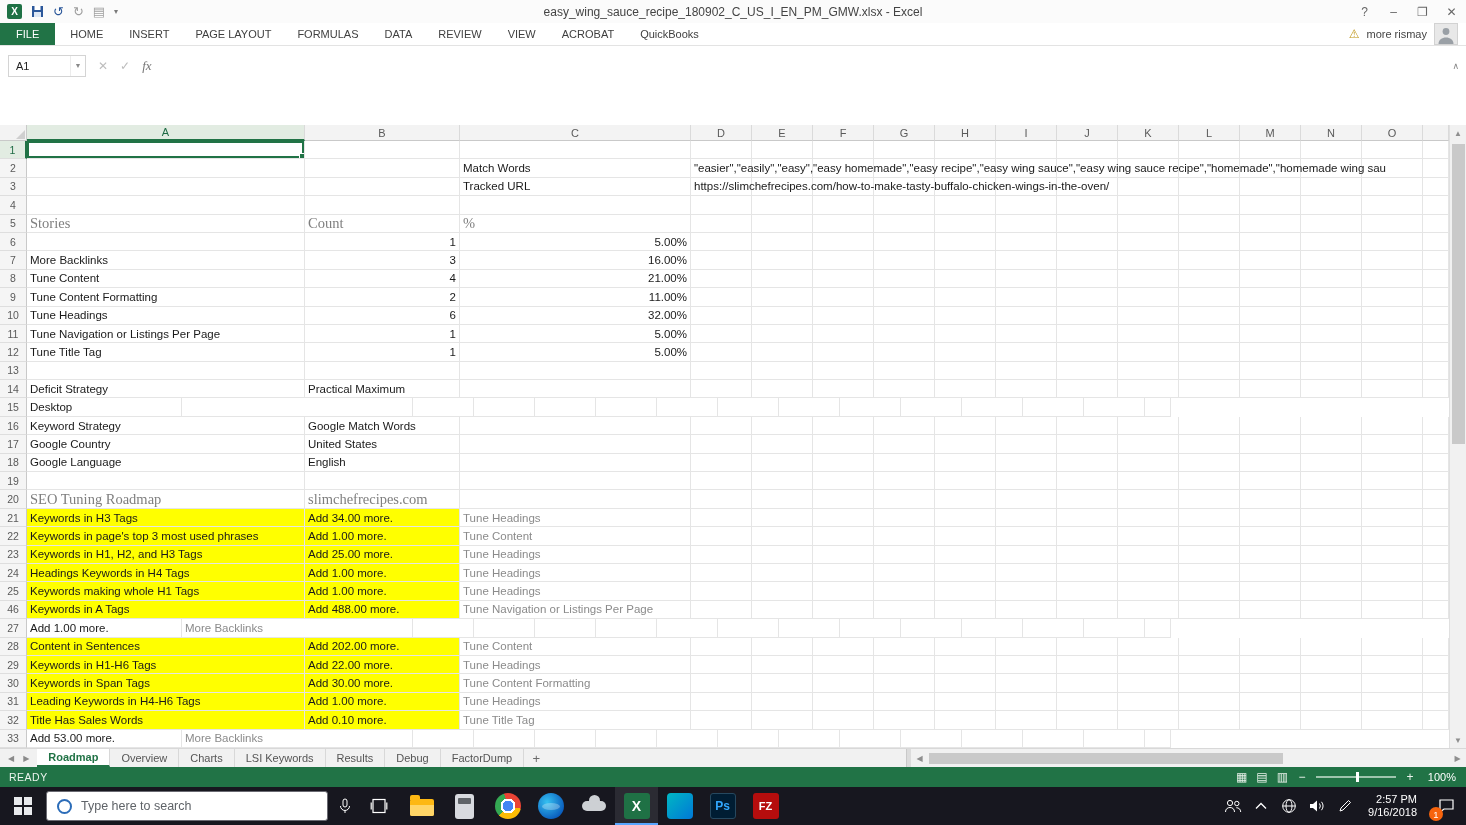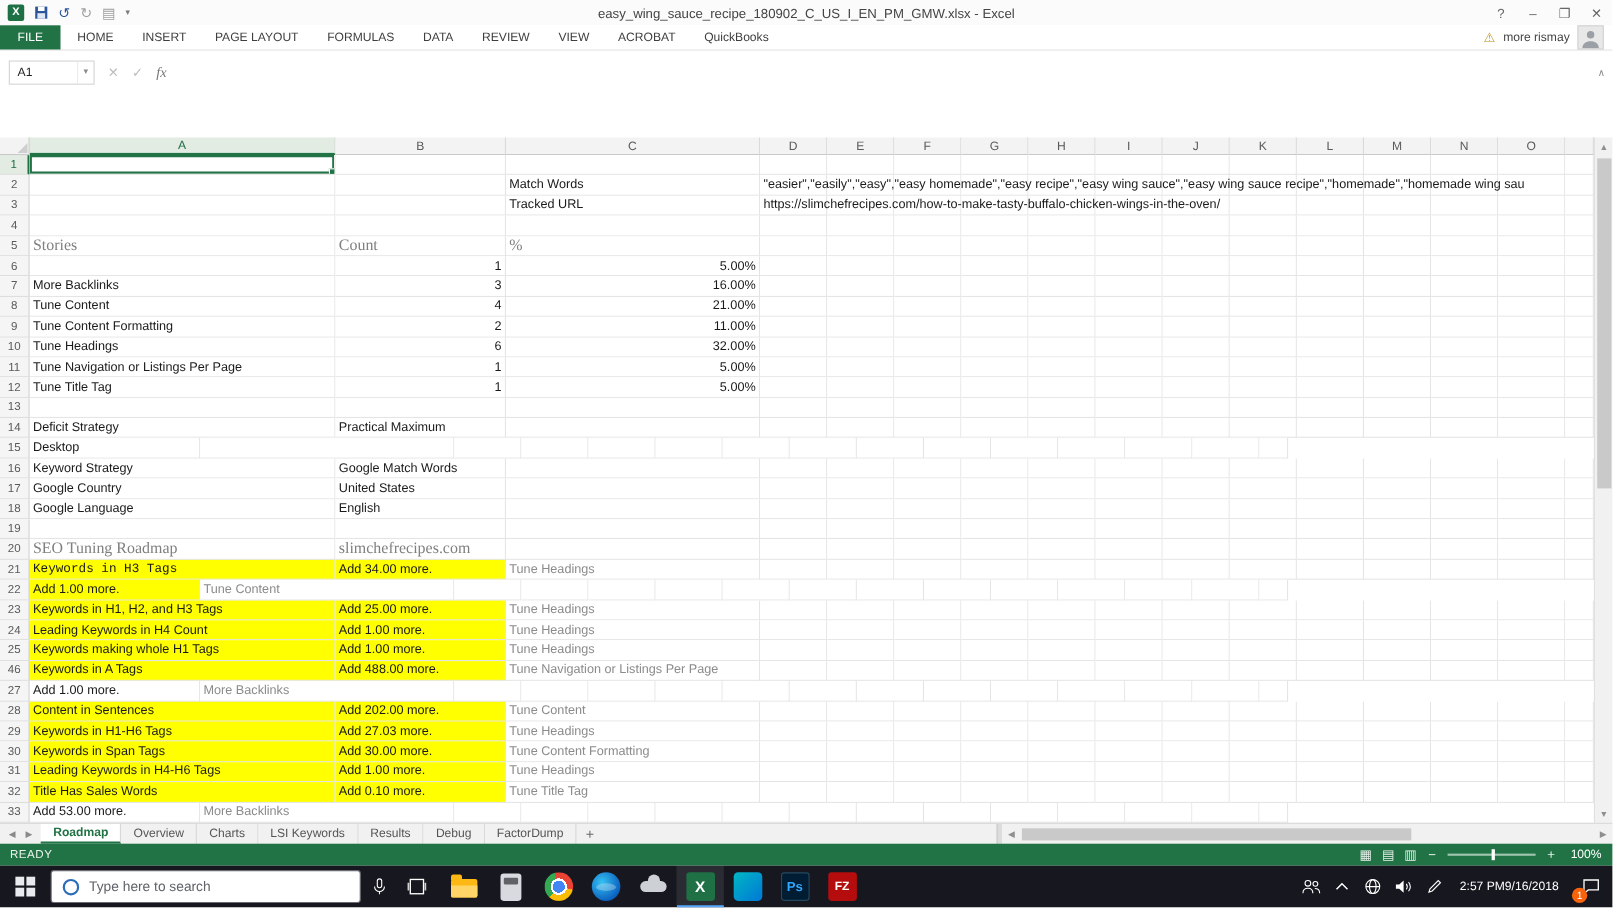--- a/index.html
+++ b/index.html
@@ -108,21 +108,21 @@
   .app-onedrive::after{content:"";position:absolute;left:8px;bottom:9px;width:11px;height:11px;background:#cdd0d4;border-radius:50%}
   .app-excel{background:#1f7145;border-radius:3px}
   .app-excel .applabel{color:#fff;font-size:14px}
   .app-media-app{border-radius:4px;background:linear-gradient(135deg,#00b7c3,#0078d7)}
   .app-photoshop{background:#001d33;border-radius:3px;border:1px solid #26485f}
   .app-photoshop .applabel{color:#31a8ff;font-size:12px}
   .app-filezilla{background:#b50d0d;border-radius:3px}
   .app-filezilla .applabel{color:#fff;font-size:11px}
   .tray{margin-left:auto;display:flex;align-items:center;height:100%}
   .trayic{width:28px;height:100%;display:flex;align-items:center;justify-content:center}
-  .clock{display:flex;flex-direction:row;align-items:center;justify-content:center;font-size:11px;line-height:13px;padding:0 9px;color:#fff}
+  .clock{display:flex;flex-direction:column;align-items:flex-end;justify-content:center;font-size:11px;line-height:13px;padding:0 9px;color:#fff}
   .actioncenter{width:40px;height:100%;display:flex;align-items:center;justify-content:center;position:relative}
   .badge{position:absolute;left:3px;bottom:4px;min-width:14px;height:14px;border-radius:7px;background:#f7630c;color:#fff;font-size:9.5px;display:flex;align-items:center;justify-content:center;padding:0 2px}
   svg{display:block}
 </style>
 </head>
 <body>
 
 <div class="screen">
 
   <div class="titlebar">
@@ -661,21 +661,21 @@
           <div class="cell" style="width: 61px;"></div>
           <div class="cell" style="width: 61px;"></div>
           <div class="cell" style="width: 61px;"></div>
           <div class="cell" style="width: 61px;"></div>
           <div class="cell" style="width: 61px;"></div>
           <div class="cell" style="width: 61px;"></div>
           <div class="cell" style="width: 26px;"></div>
         </div>
         <div class="grow">
           <div class="rn">21</div>
-          <div class="cell s-y" style="width: 278px; font-family: Liberation Mono, monospace;">
+          <div class="cell s-y" style="width: 278px;">
             <span>Keywords in H3 Tags</span>
           </div>
           <div class="cell s-y" style="width: 155px;">
             <span>Add 34.00 more.</span>
           </div>
           <div class="cell s-g" style="width: 231px;">
             <span>Tune Headings</span>
           </div>
           <div class="cell" style="width: 61px;"></div>
           <div class="cell" style="width: 61px;"></div>
@@ -686,20 +686,23 @@
           <div class="cell" style="width: 61px;"></div>
           <div class="cell" style="width: 61px;"></div>
           <div class="cell" style="width: 61px;"></div>
           <div class="cell" style="width: 61px;"></div>
           <div class="cell" style="width: 61px;"></div>
           <div class="cell" style="width: 61px;"></div>
           <div class="cell" style="width: 26px;"></div>
         </div>
         <div class="grow">
           <div class="rn">22</div>
+          <div class="cell s-y" style="width: 278px;">
+            <span>Keywords in page's top 3 most used phrases</span>
+          </div>
           <div class="cell s-y" style="width: 155px;">
             <span>Add 1.00 more.</span>
           </div>
           <div class="cell s-g" style="width: 231px;">
             <span>Tune Content</span>
           </div>
           <div class="cell" style="width: 61px;"></div>
           <div class="cell" style="width: 61px;"></div>
           <div class="cell" style="width: 61px;"></div>
           <div class="cell" style="width: 61px;"></div>
@@ -734,21 +737,21 @@
           <div class="cell" style="width: 61px;"></div>
           <div class="cell" style="width: 61px;"></div>
           <div class="cell" style="width: 61px;"></div>
           <div class="cell" style="width: 61px;"></div>
           <div class="cell" style="width: 61px;"></div>
           <div class="cell" style="width: 26px;"></div>
         </div>
         <div class="grow">
           <div class="rn">24</div>
           <div class="cell s-y" style="width: 278px;">
-            <span>Leading Keywords in H4 Count</span>
+            <span>Headings Keywords in H4 Tags</span>
           </div>
           <div class="cell s-y" style="width: 155px;">
             <span>Add 1.00 more.</span>
           </div>
           <div class="cell s-g" style="width: 231px;">
             <span>Tune Headings</span>
           </div>
           <div class="cell" style="width: 61px;"></div>
           <div class="cell" style="width: 61px;"></div>
           <div class="cell" style="width: 61px;"></div>
@@ -859,21 +862,21 @@
           <div class="cell" style="width: 61px;"></div>
           <div class="cell" style="width: 61px;"></div>
           <div class="cell" style="width: 26px;"></div>
         </div>
         <div class="grow">
           <div class="rn">29</div>
           <div class="cell s-y" style="width: 278px;">
             <span>Keywords in H1-H6 Tags</span>
           </div>
           <div class="cell s-y" style="width: 155px;">
-            <span>Add 27.03 more.</span>
+            <span>Add 22.00 more.</span>
           </div>
           <div class="cell s-g" style="width: 231px;">
             <span>Tune Headings</span>
           </div>
           <div class="cell" style="width: 61px;"></div>
           <div class="cell" style="width: 61px;"></div>
           <div class="cell" style="width: 61px;"></div>
           <div class="cell" style="width: 61px;"></div>
           <div class="cell" style="width: 61px;"></div>
           <div class="cell" style="width: 61px;"></div>

